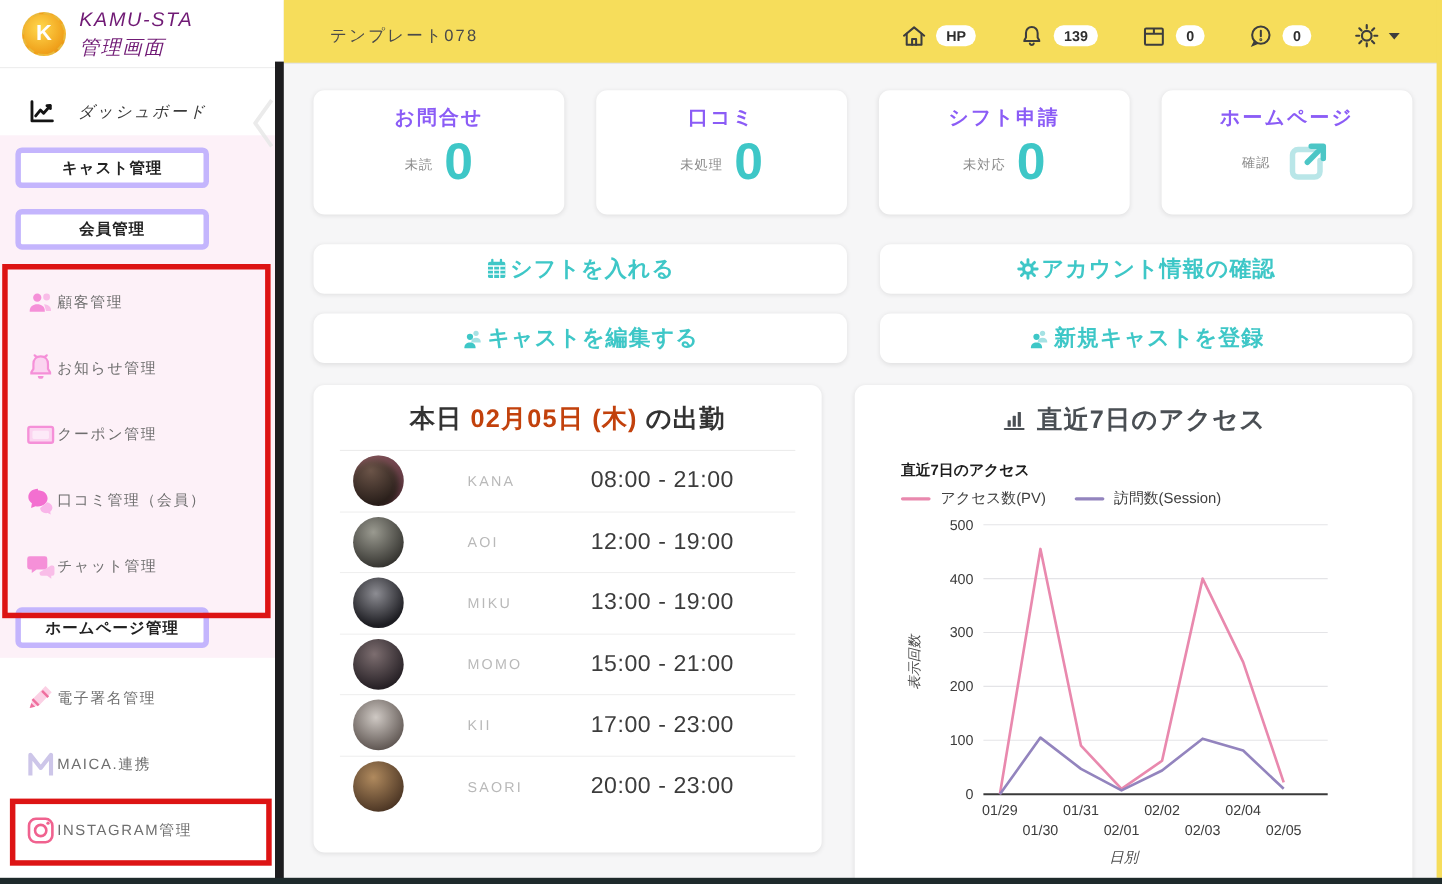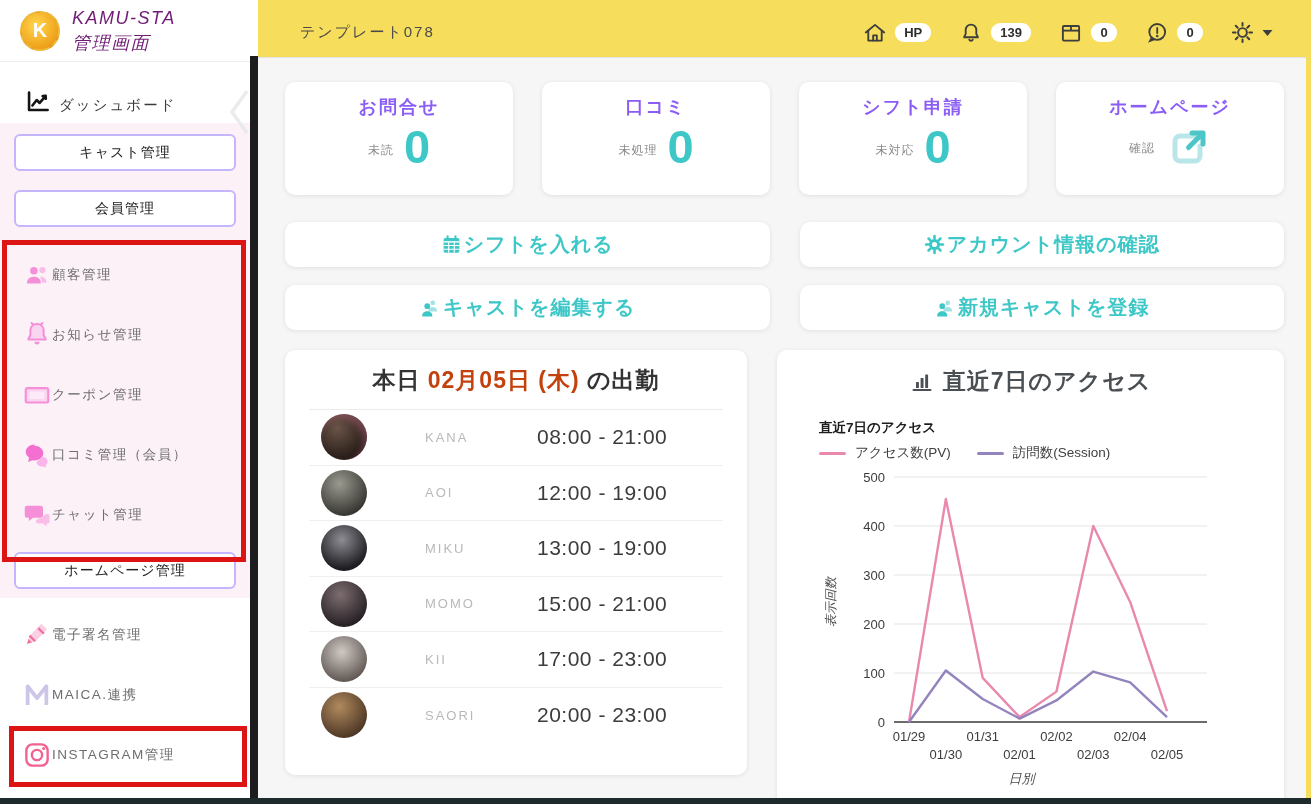--- a/index.html
+++ b/index.html
@@ -5,43 +5,43 @@
   * { margin:0; padding:0; box-sizing:border-box; }
   body { font-family:"Liberation Sans","DejaVu Sans",sans-serif; background:#ddd; }
   .app { position:relative; width:1311px; height:804px; background:#fff; overflow:hidden; }
 
   
   .sidebar { position:absolute; left:0; top:0; width:250px; height:100%; background:#fff; z-index:3; }
   .sb-pink-bg { position:absolute; left:0; top:123px; width:250px; height:475px; background:#fdf1f8; }
   .sb-header { position:relative; display:flex; align-items:center; gap:12px; height:62px; padding-left:20px; border-bottom:1px solid #ededed; background:#fff; }
   .logo-circle { width:40px; height:40px; border-radius:50%; background:radial-gradient(circle at 40% 35%, #ffd84d, #f0a11b 70%, #d98a12); display:flex; align-items:center; justify-content:center; color:#fff; font-weight:bold; font-size:20px; border:2px dashed #e8b93c; }
   .sb-title { color:#701a75; font-size:18px; letter-spacing:1.5px; line-height:1.35;font-style:italic; }
-  .sb-dash { position:relative; display:flex; align-items:flex-end; gap:8px; margin:26px 0 0 24px; }
+  .sb-dash { position:relative; display:flex; align-items:center; gap:20px; margin:26px 0 0 24px;font-style:italic; }
   .sb-dash-label { font-size:14.5px; color:#3a3a3a; letter-spacing:2px; }
-  .sb-btn { position:relative; display:block; margin:19px 14px 0; height:37px; width:222px; background:#fff; border:2px solid #c4b5fd; border-radius:6px; font-size:14px; font-weight:normal; color:#222; letter-spacing:1px; display:flex; align-items:center; justify-content:center; cursor:pointer; }
+  .sb-btn { position:relative; display:block; margin:19px 14px 0; height:37px; width:176px; background:#fff; border:5px solid #c4b5fd; border-radius:6px; font-size:14px; font-weight:bold; color:#222; letter-spacing:1px; display:flex; align-items:center; justify-content:center; cursor:pointer; }
   .sb-items { position:relative; margin-top:30px; display:flex; flex-direction:column; gap:24px; }
   .sb-item { display:flex; align-items:center; height:36px; padding-left:22px; cursor:pointer; }
   .sb-item-label { font-size:13.5px; color:#6e6e6e; letter-spacing:1.5px; }
   .sb-items-bottom { position:relative; margin-top:28px; display:flex; flex-direction:column; gap:24px; }
   .collapse-handle { position:absolute; right:-2px; top:84px; opacity:.9; }
 
   .annotation-box { position:absolute; border:5px solid #dd1414; pointer-events:none; z-index:6; }
   .ann-1 { left:2px; top:240px; width:244px; height:322px; }
   .ann-2 { left:9px; top:726px; width:238px; height:61px; }
 
   
   .v-strip { position:absolute; left:250px; top:56px; bottom:0; width:8px; background:#1d1d1f; z-index:4; }
   .bottom-strip { position:absolute; left:0; right:0; bottom:0; height:6px; background:#1e2a2b; z-index:20; }
   .right-strip { position:absolute; right:0; top:0; bottom:6px; width:5px; background:#f6dd5b; z-index:19; }
 
   
   .main { position:absolute; left:258px; top:0; right:0; bottom:0; background:#f6f6f7; }
   .topbar { height:57px; background:#f6dd5b; display:flex; align-items:center; padding:8px 38px 0 42px; box-shadow:0 1px 0 rgba(0,0,0,.08); }
   .topbar-title { font-size:15px; color:#4a4a4a; letter-spacing:2px; flex:1; }
-  .topbar-icons { display:flex; align-items:center; gap:27px; }
+  .topbar-icons { display:flex; align-items:center; gap:38px; }
   .tb-group { display:flex; align-items:center; gap:7px; cursor:pointer; }
   .pill { background:#fff; border-radius:9px; padding:2px 9px; font-size:13px; font-weight:bold; color:#2e2e2e; min-width:26px; text-align:center; }
 
   .content { padding:25px 27px 0; }
   .row { display:flex; gap:29px; }
   .card { background:#fff; border-radius:10px; box-shadow:0 1px 5px rgba(0,0,0,.09); }
 
   
   .stat-card { flex:1; height:113px; padding-top:13px; text-align:center; cursor:pointer; }
   .stat-title { font-size:18px; font-weight:bold; color:#8b5cf6; letter-spacing:2px; }

